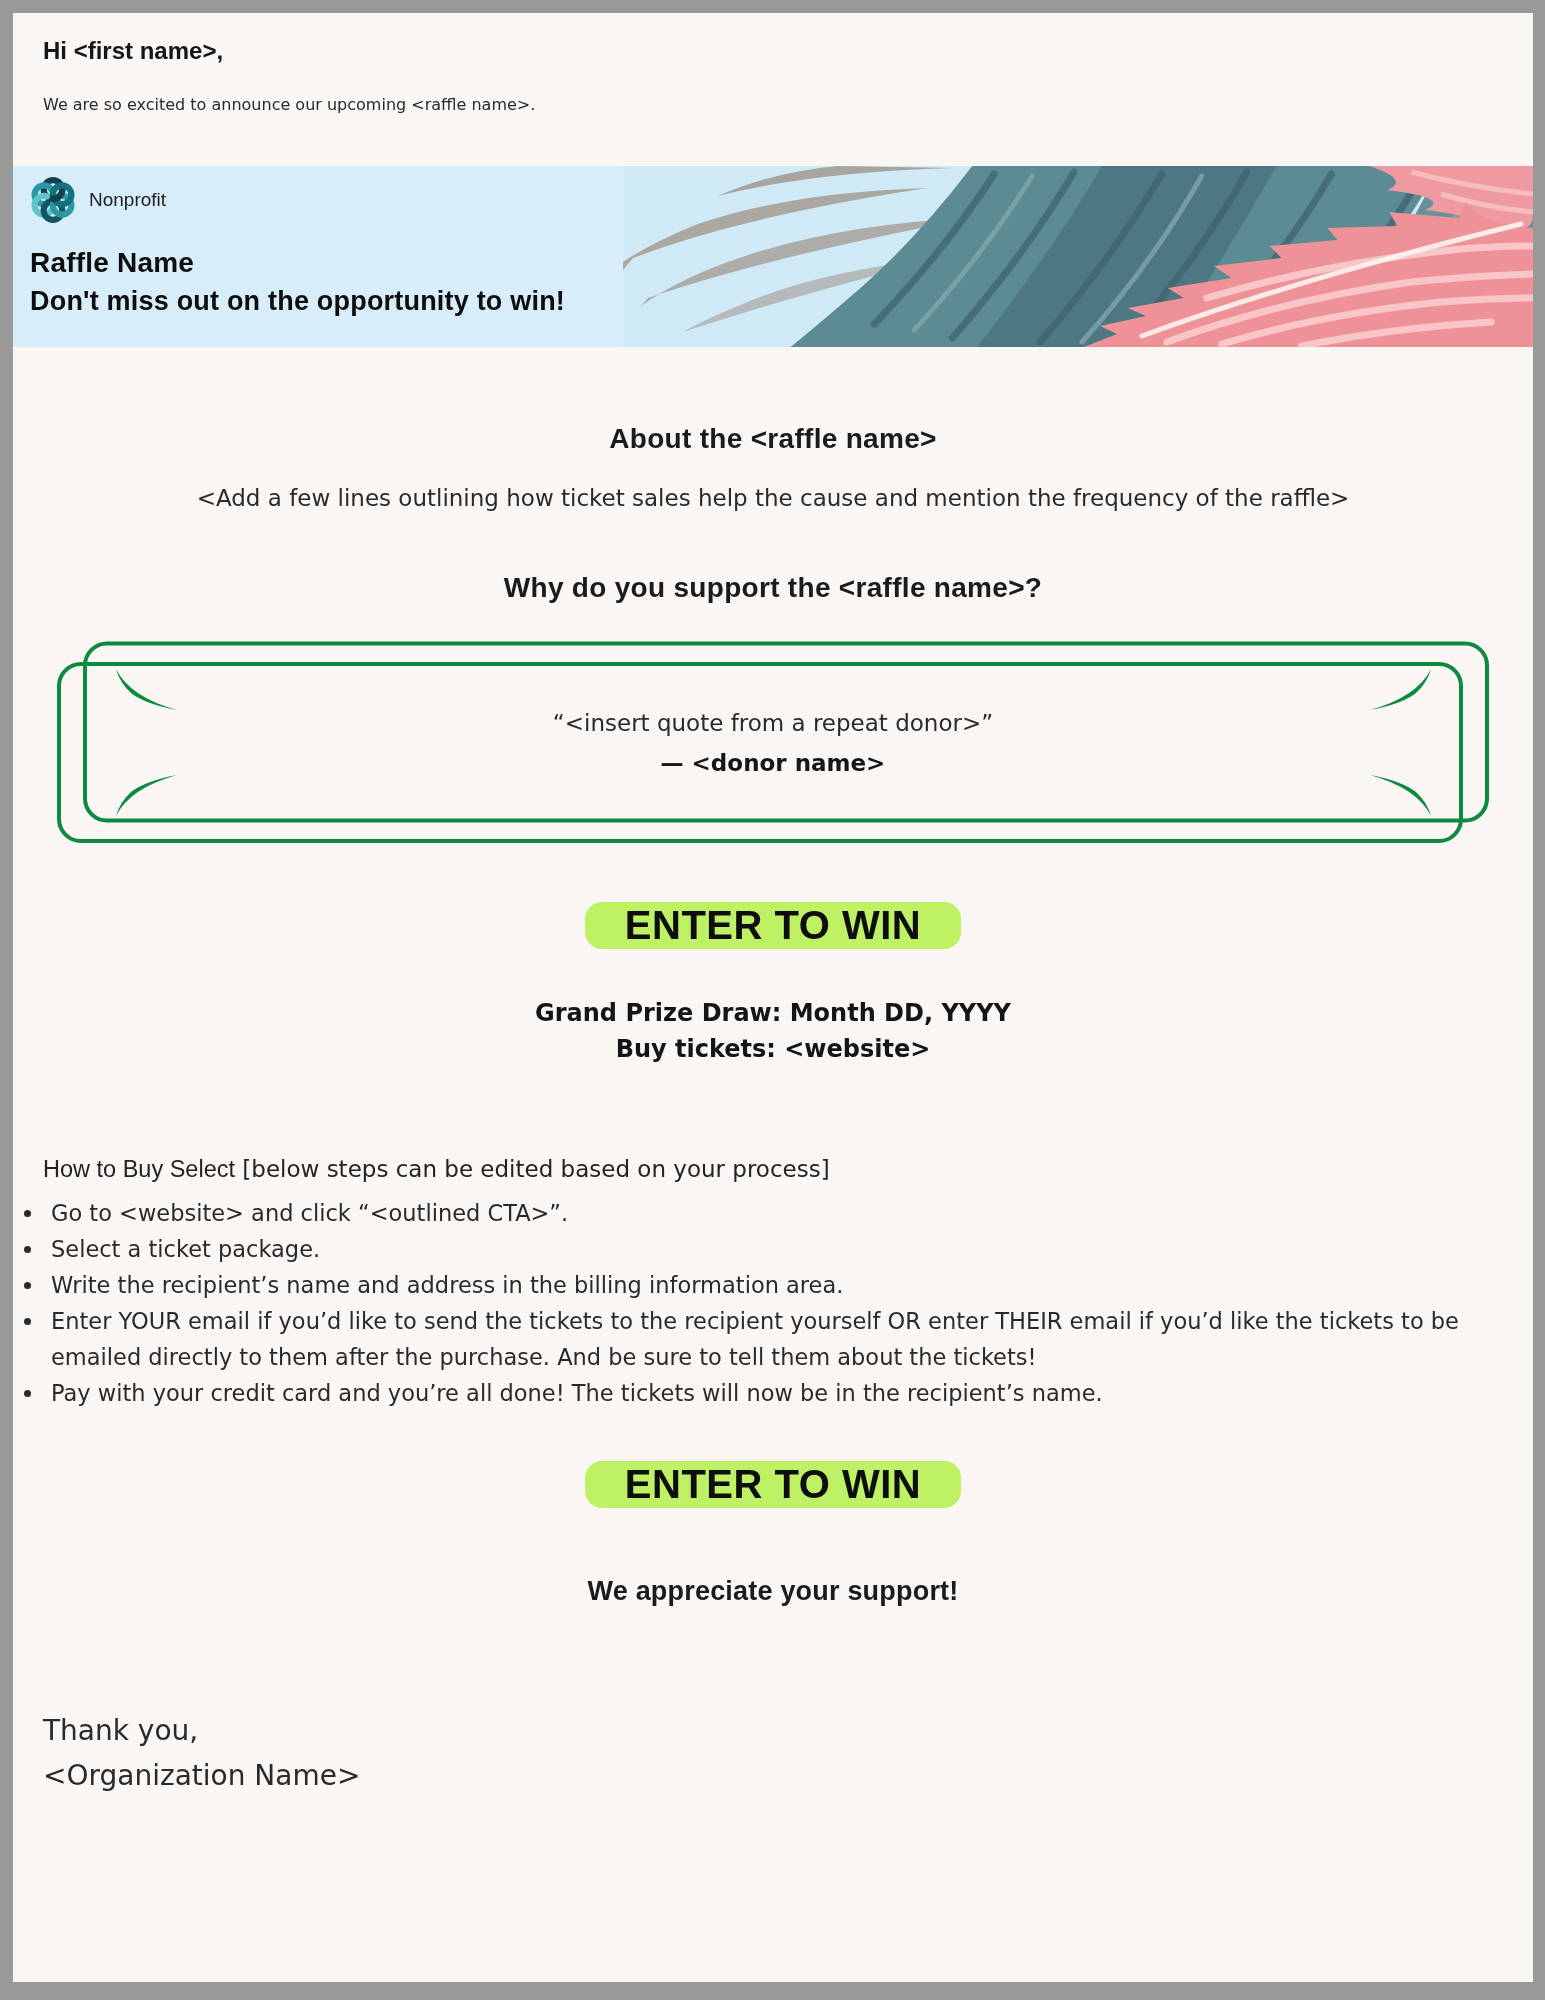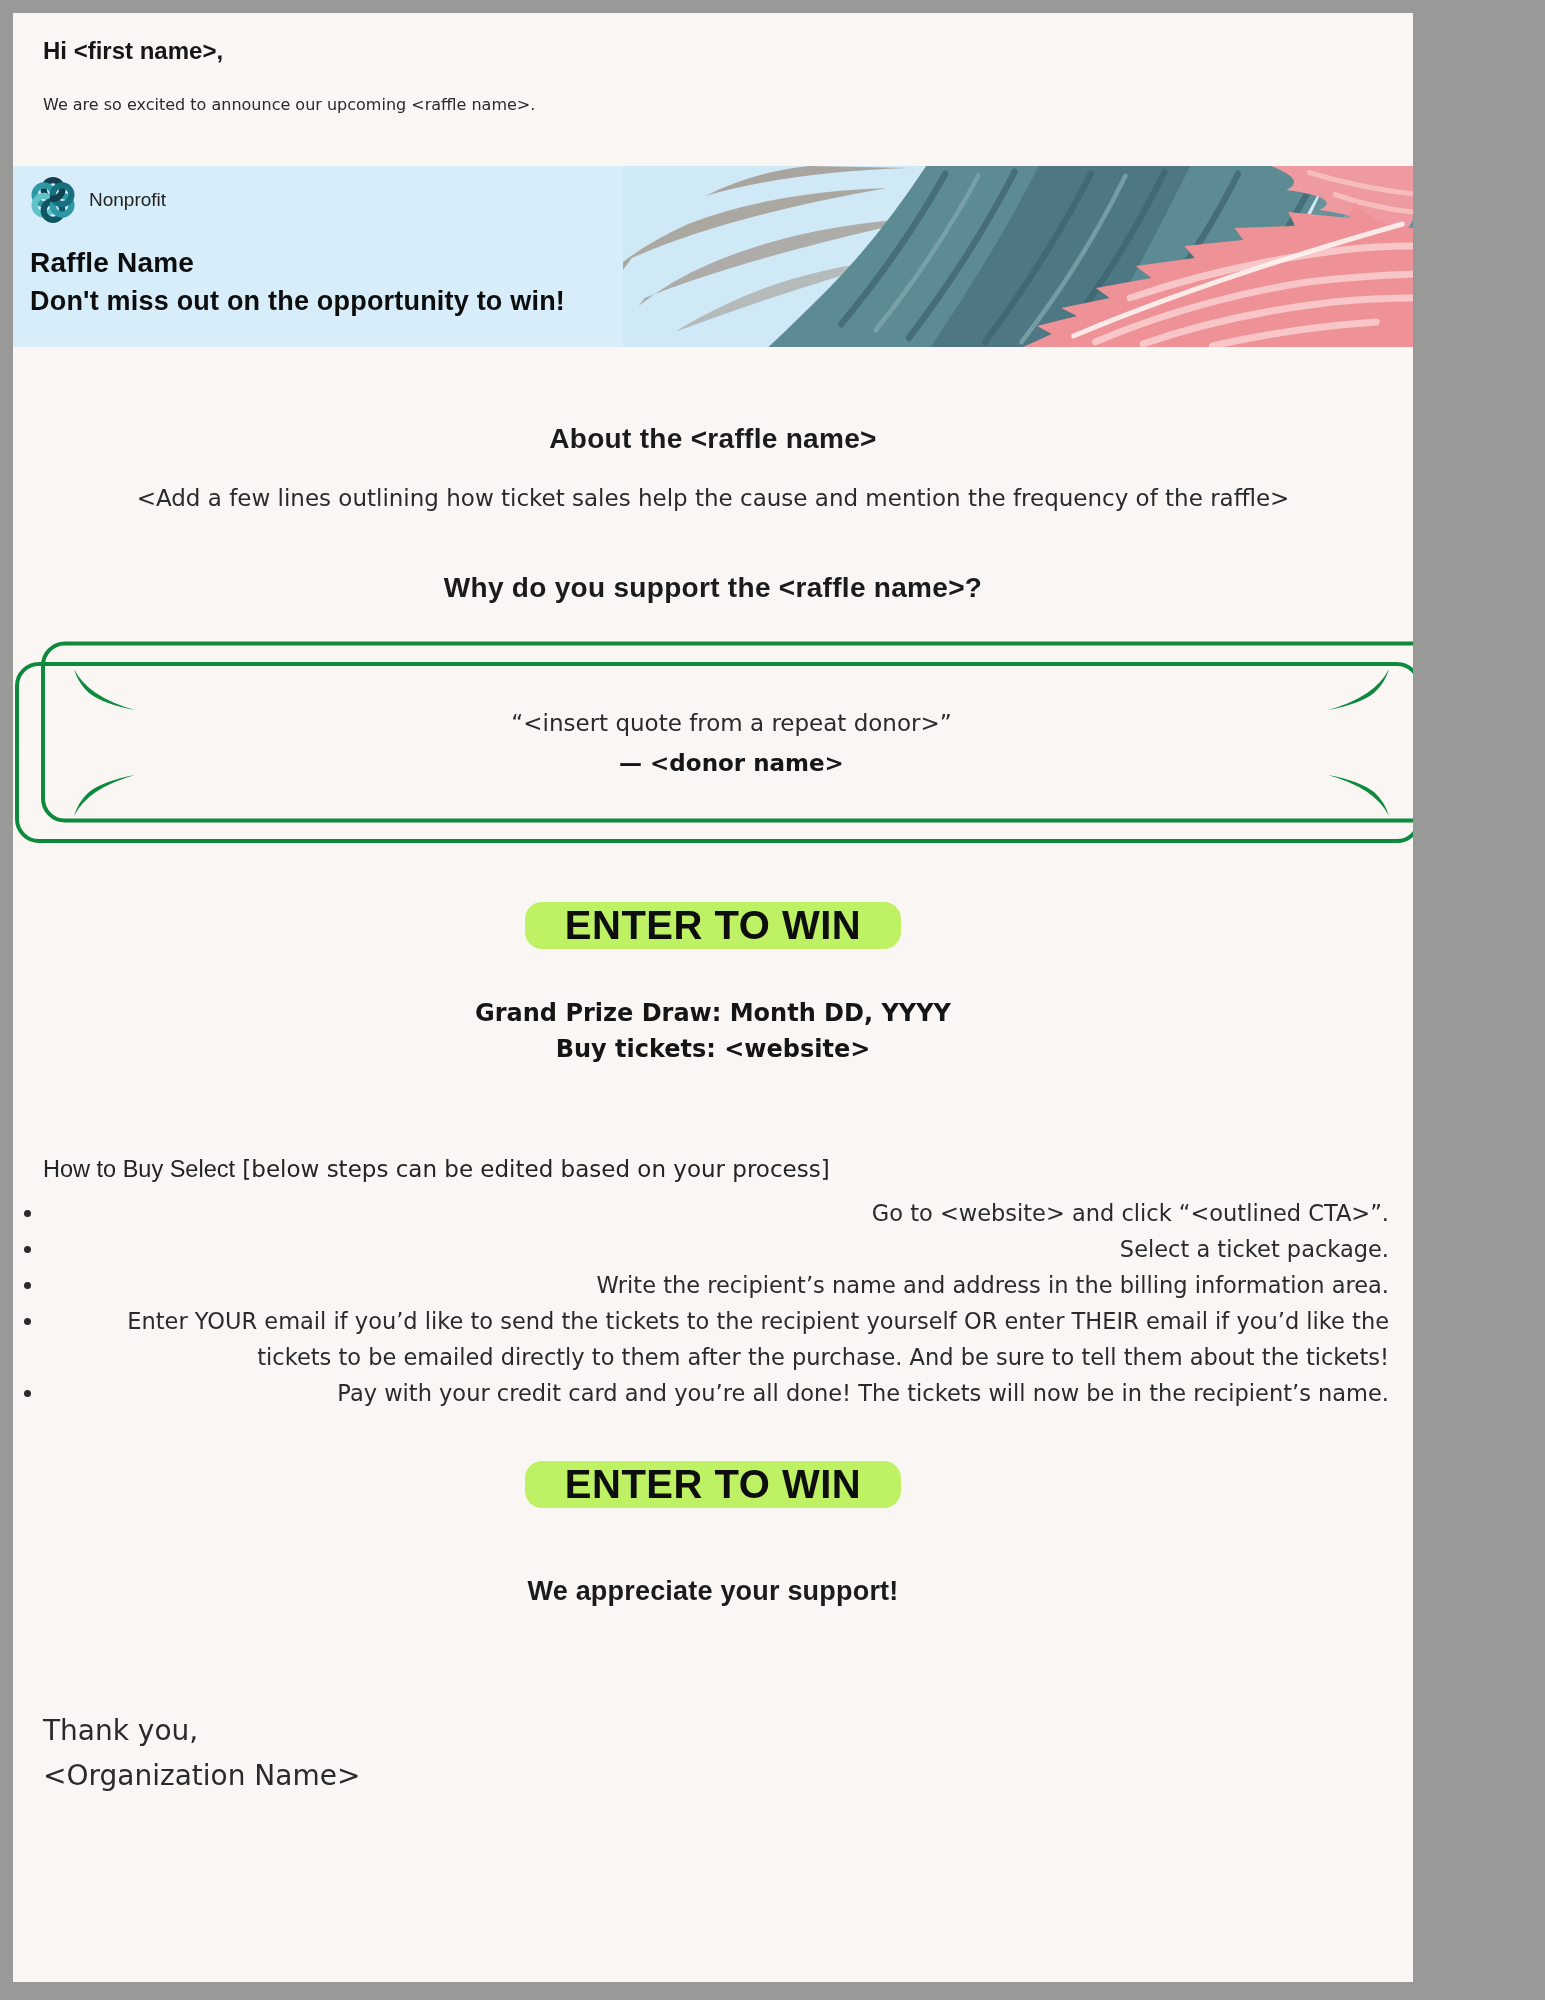--- a/index.html
+++ b/index.html
@@ -6,21 +6,21 @@
   html, body { width: 1545px; height: 2000px; }
   body {
     background: #999a98;
     font-family: "DejaVu Sans", "Liberation Sans", sans-serif;
     color: #1f1f1f;
     overflow: hidden;
   }
   .email {
     position: absolute;
     left: 13px; top: 13px;
-    width: 1400px; height: 1969px;
+    width: 1520px; height: 1969px;
     background: #faf6f3;
     overflow: hidden;
   }
   
   .greeting {
     margin: 24px 0 0 30px;
     font-family: "Liberation Sans", sans-serif;
     font-weight: 700;
     font-size: 24px;
     color: #161616;
@@ -126,21 +126,20 @@
   
   .howto-head { margin: 88px 30px 0 30px; font-size: 23px; color: #232323; }
   .howto-head .lead { font-family: "Liberation Sans", sans-serif; font-size: 23.5px; }
   .steps {
     margin: 12px 24px 0 0;
     padding-left: 32px;
     list-style: disc;
     font-size: 22.5px;
     line-height: 1.6;
     color: #2a2a2a;
-    text-align: right;
   }
   .steps li { padding-left: 6px; }
   
   .appreciation {
     margin-top: 68px;
     text-align: center;
     font-family: "Liberation Sans", sans-serif;
     font-weight: 700;
     font-size: 27px;
     letter-spacing: 0.2px;

